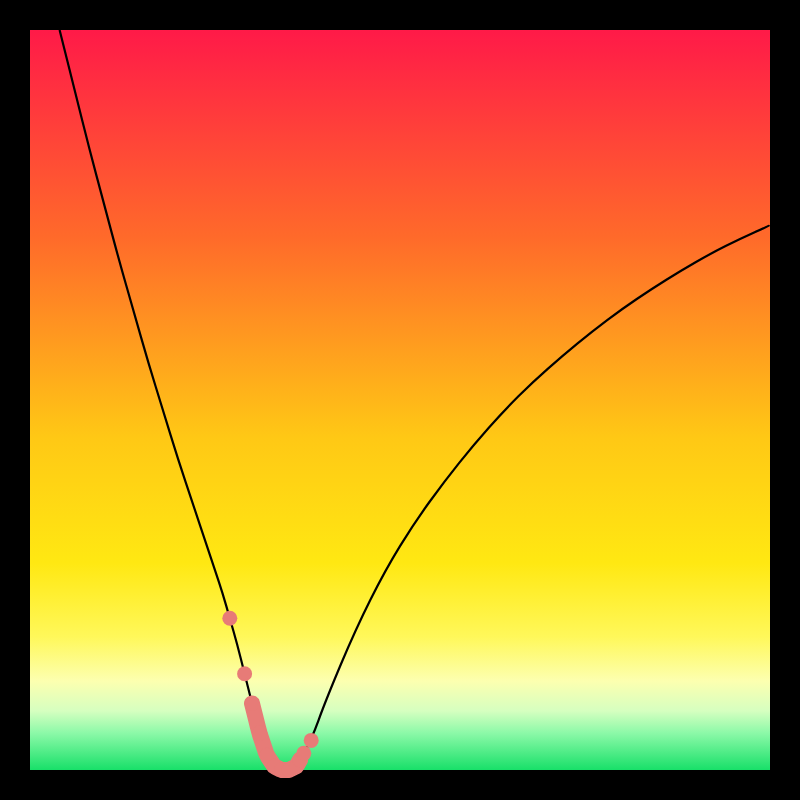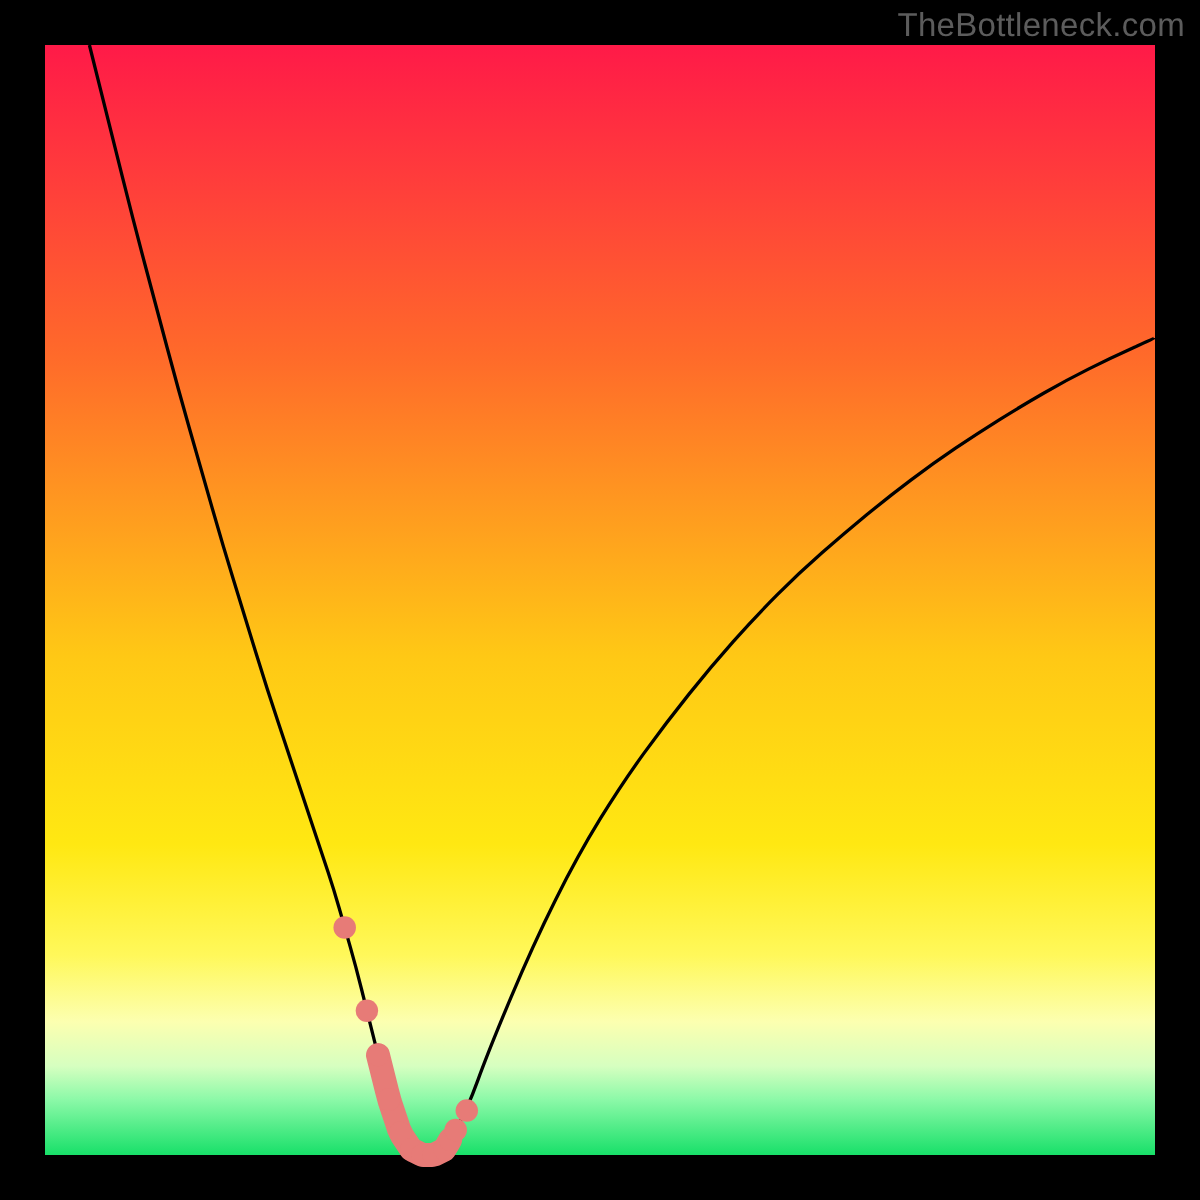--- a/index.html
+++ b/index.html
@@ -80,14 +80,13 @@
         <circle cx="244.20000000000002" cy="736.3" r="7.5" fill="#e77b77"></circle>
         <circle cx="251.60000000000002" cy="740" r="7.5" fill="#e77b77"></circle>
         <circle cx="259" cy="740" r="7.5" fill="#e77b77"></circle>
         <circle cx="266.4" cy="736.3" r="7.5" fill="#e77b77"></circle>
         <circle cx="270.09999999999997" cy="729.825" r="7.5" fill="#e77b77"></circle>
         <circle cx="273.8" cy="723.35" r="7.5" fill="#e77b77"></circle>
         <circle cx="281.2" cy="710.4" r="7.5" fill="#e77b77"></circle>
       </g>
   </svg>
 
-  <div class="watermark">TheBottleneck.com</div>
 </div>
 
 </body></html>

